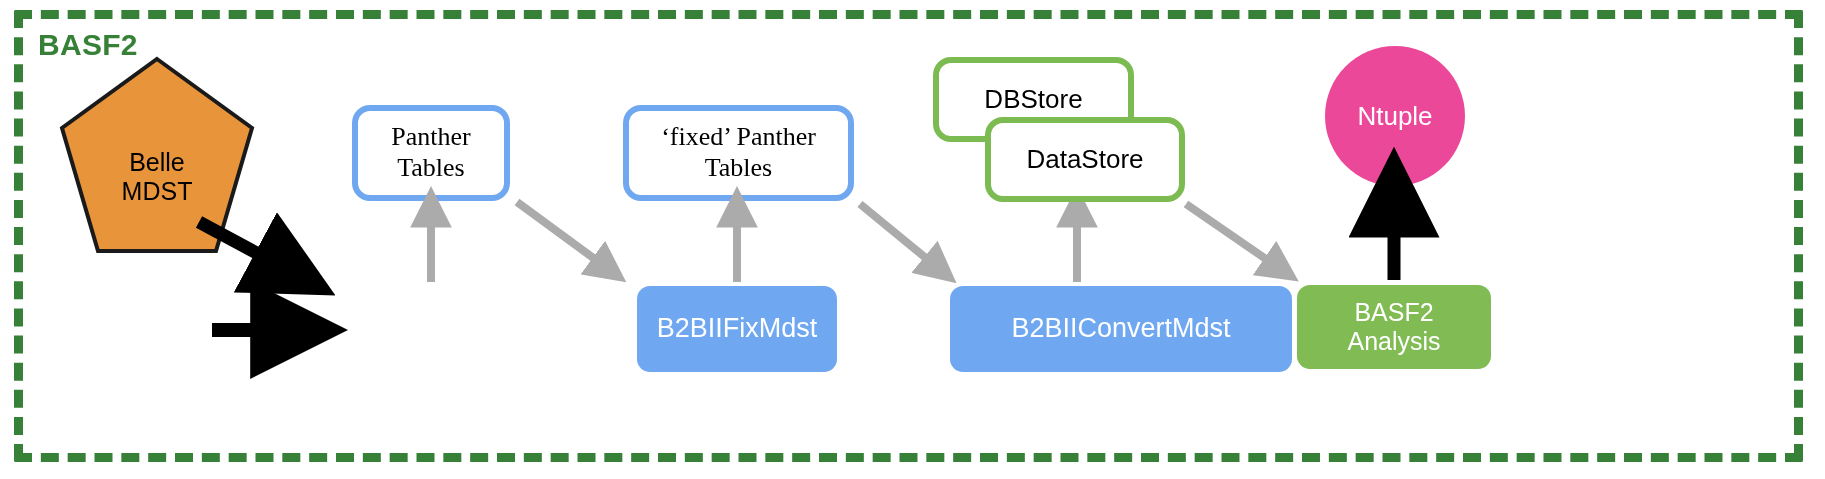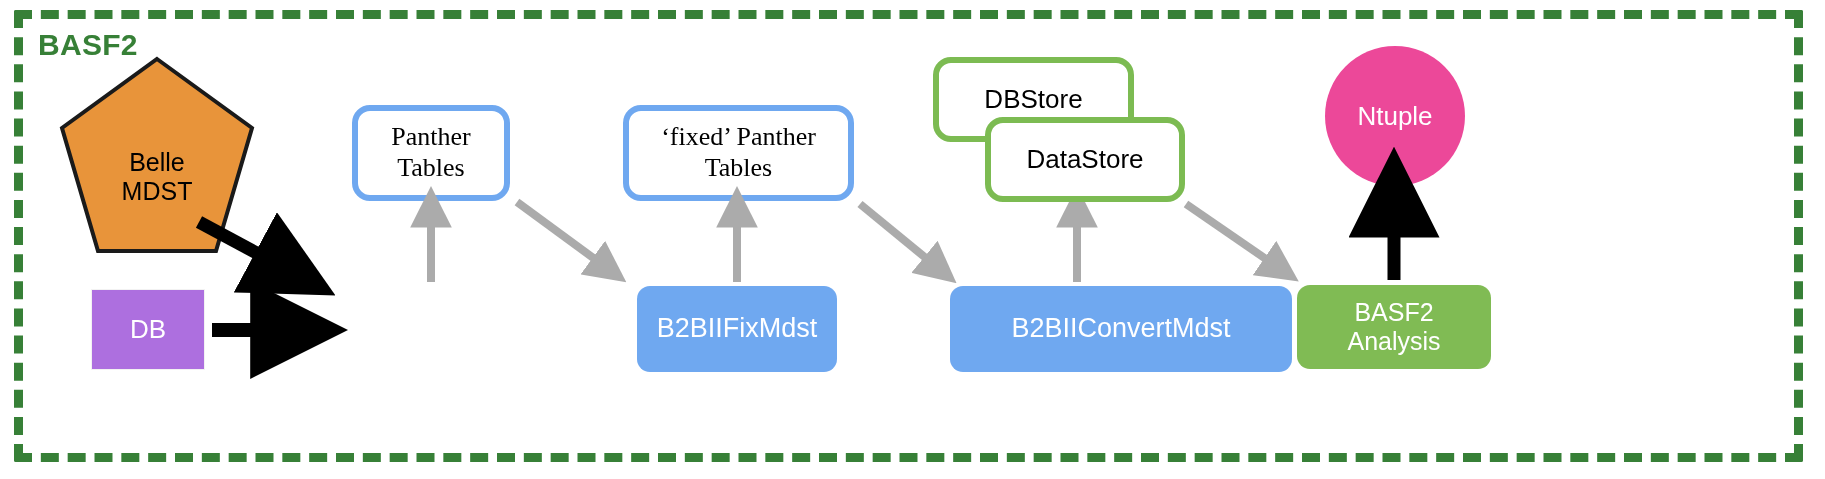--- a/index.html
+++ b/index.html
@@ -229,23 +229,20 @@
   </svg>
 
   <div id="belle-mdst">
     <svg width="198" height="200" viewBox="0 0 198 200">
       <polygon points="99,4 194,73 158,196 40,196 4,73" fill="#E8943A" stroke="#1a1a1a" stroke-width="4"></polygon>
     </svg>
     <div class="node-label">Belle
 MDST</div>
   </div>
 
-  <div id="db-box">
-    <div class="node-label">DB</div>
-  </div>
 
   <div id="panther-tables" class="data-box-blue">
     <div class="node-label">Panther
 Tables</div>
   </div>
 
   <div id="fixed-panther-tables" class="data-box-blue">
     <div class="node-label">‘fixed’ Panther
 Tables</div>
   </div>

